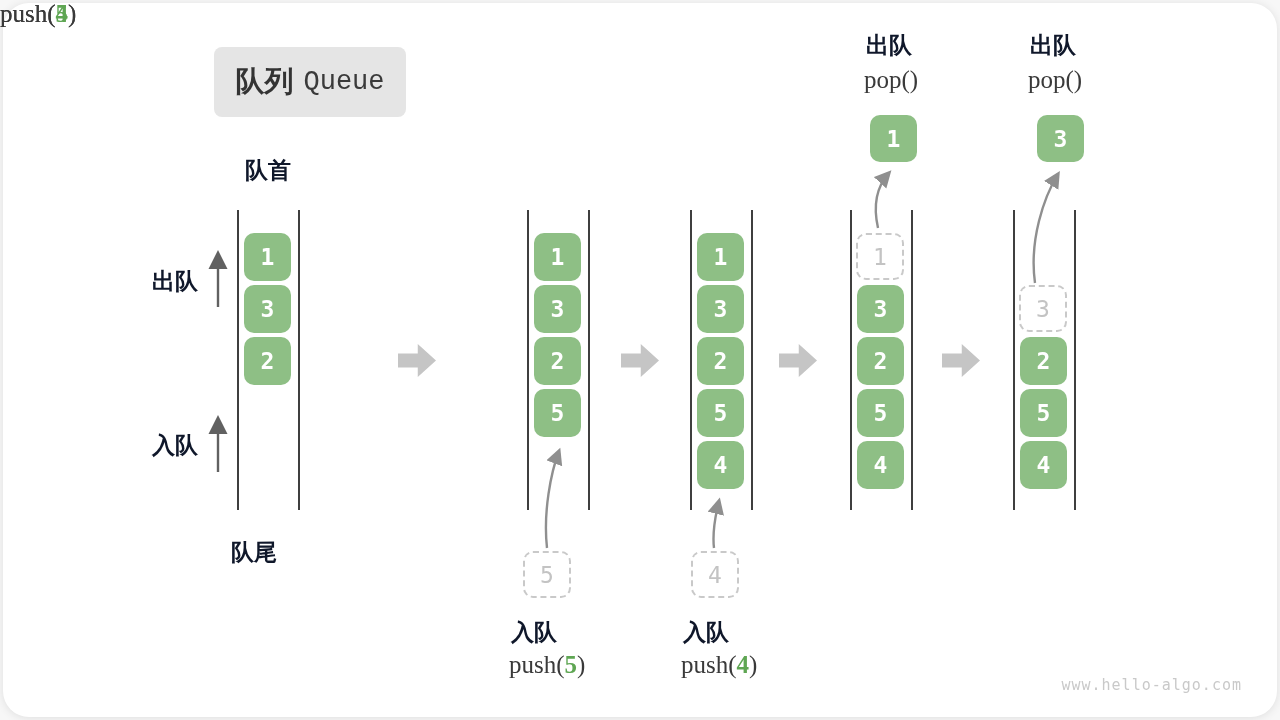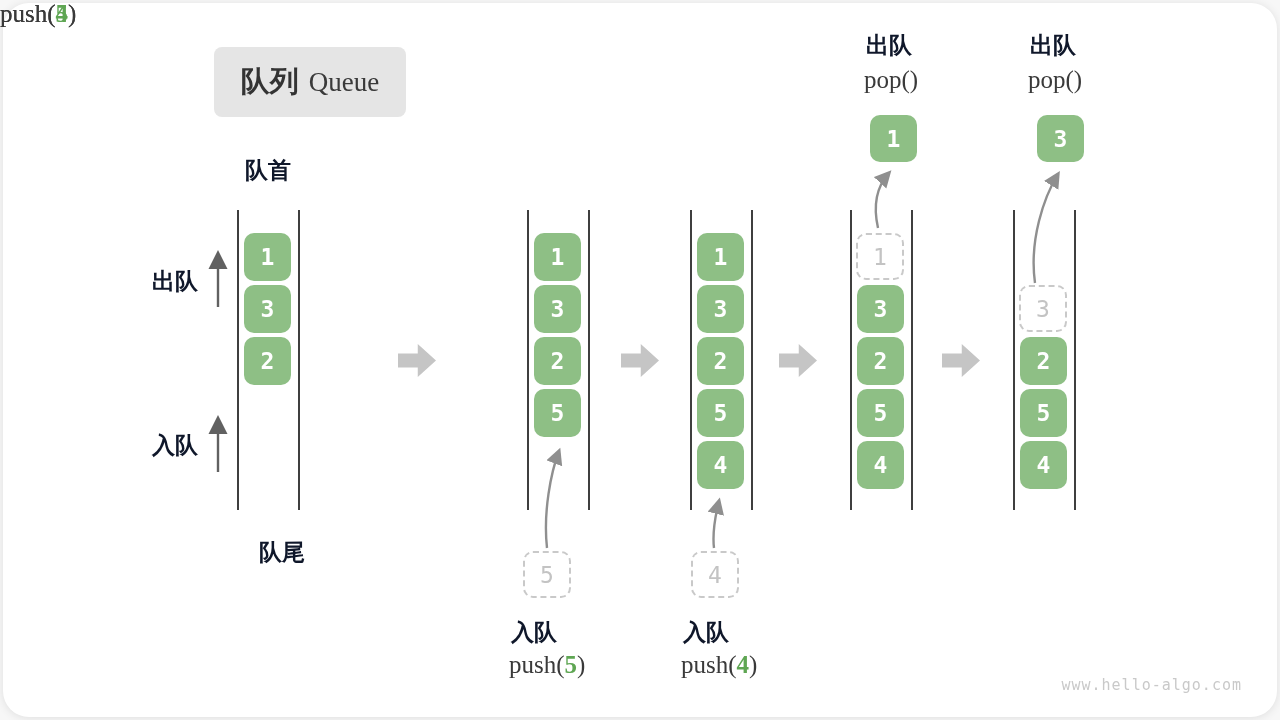--- a/index.html
+++ b/index.html
@@ -17,21 +17,21 @@
 
   .abs{position:absolute;}
 
   
   .badge{
     left:170px;top:47px;width:192px;height:70px;
     background:#e5e5e5;border-radius:8px;
     display:flex;align-items:center;justify-content:center;gap:10px;margin-left:44px;
   }
   .badge .zh{font-weight:700;font-size:29px;color:#333333;}
-  .badge .en{font-family:Liberation Serif, serif;font-size:27px;color:#3a3a3a;}
+  .badge .en{font-family:Liberation Mono, monospace;font-size:27px;color:#3a3a3a;}
 
   
   .cjk{font-weight:700;font-size:23px;color:#0f172a;white-space:nowrap;}
   .code{font-family:Liberation Serif, serif;font-size:25px;color:#3a3a3a;white-space:nowrap;}
   .code .accent{font-weight:700;}
 
   
   .vline{width:2px;background:#3f3f3f;top:210px;height:300px;}
 
   
@@ -69,21 +69,21 @@
 <div id="card"></div>
 
 <div id="stage">
 
   <div class="abs badge">
     <span class="zh">队列</span>
     <span class="en">Queue</span>
   </div>
 
   <div class="abs cjk" style="left:237px;top:155px;width:62px;text-align:center;">队首</div>
-  <div class="abs cjk" style="left:243px;top:537px;width:62px;text-align:right;">队尾</div>
+  <div class="abs cjk" style="left:223px;top:537px;width:62px;text-align:center;">队尾</div>
 
   <div class="abs cjk" style="left:146px;top:266px;width:52px;text-align:right;">出队</div>
   <div class="abs cjk" style="left:146px;top:430px;width:52px;text-align:right;">入队</div>
 
   <div id="diagram">
       <div>
         <div class="abs vline" style="left: 237px; top: 210px; height: 300px;"></div>
         <div class="abs vline" style="left: 298px; top: 210px; height: 300px;"></div>
         <div class="abs qbox" style="left: 244px; top: 233px;">1</div>
         <div class="abs qbox" style="left: 244px; top: 285px;">3</div>

